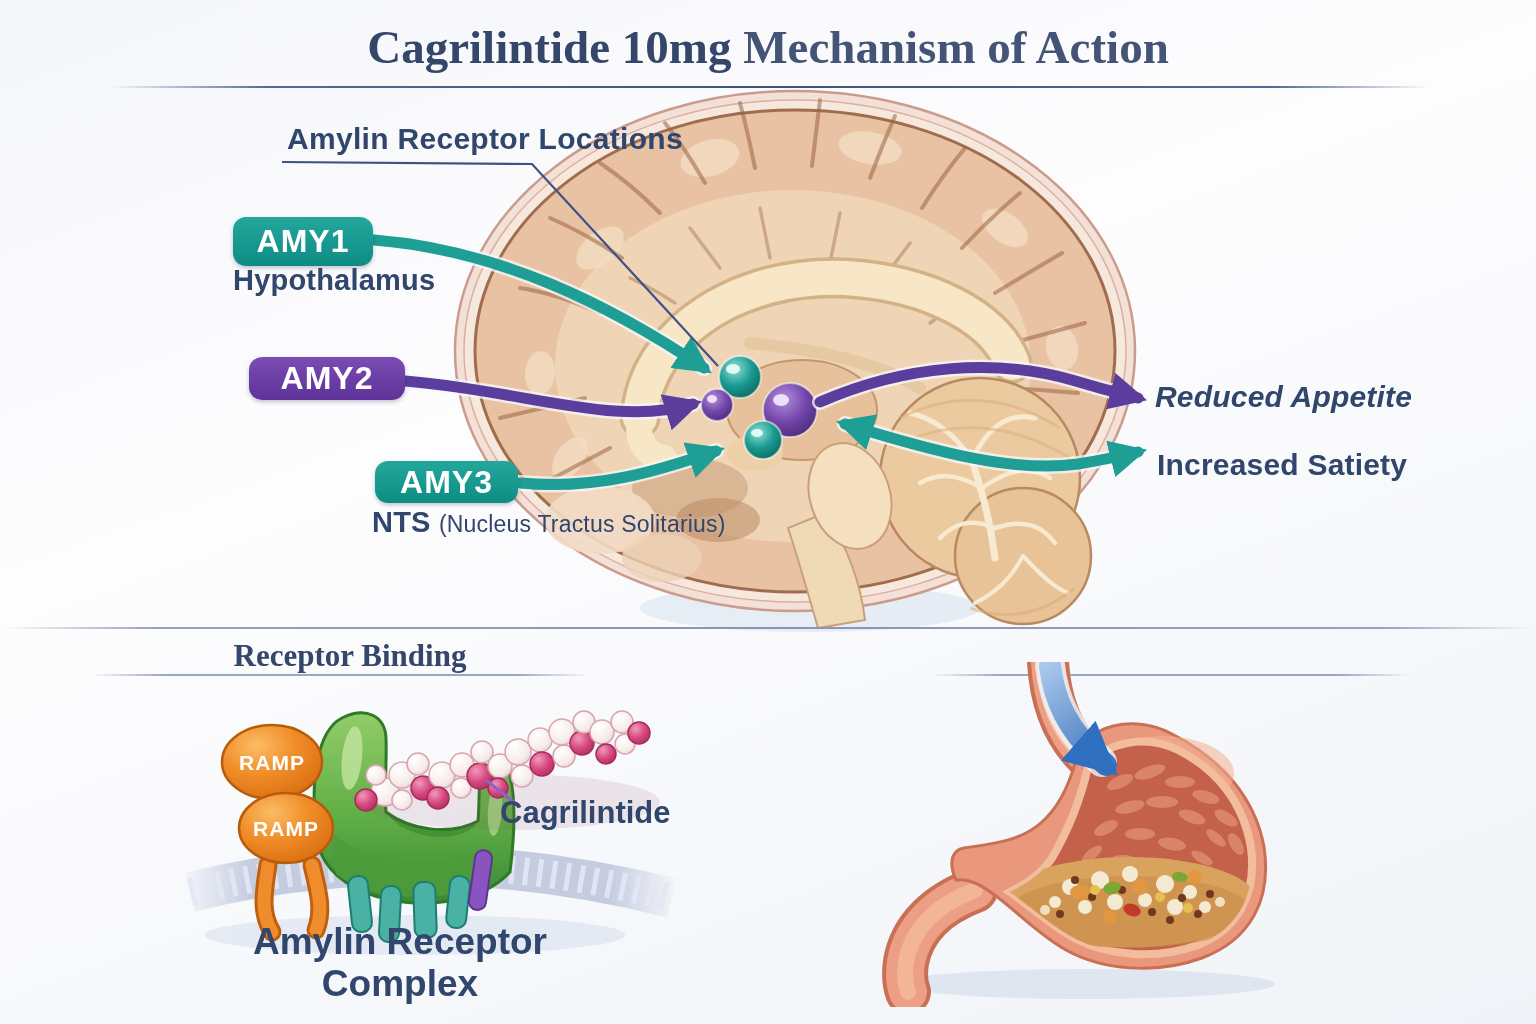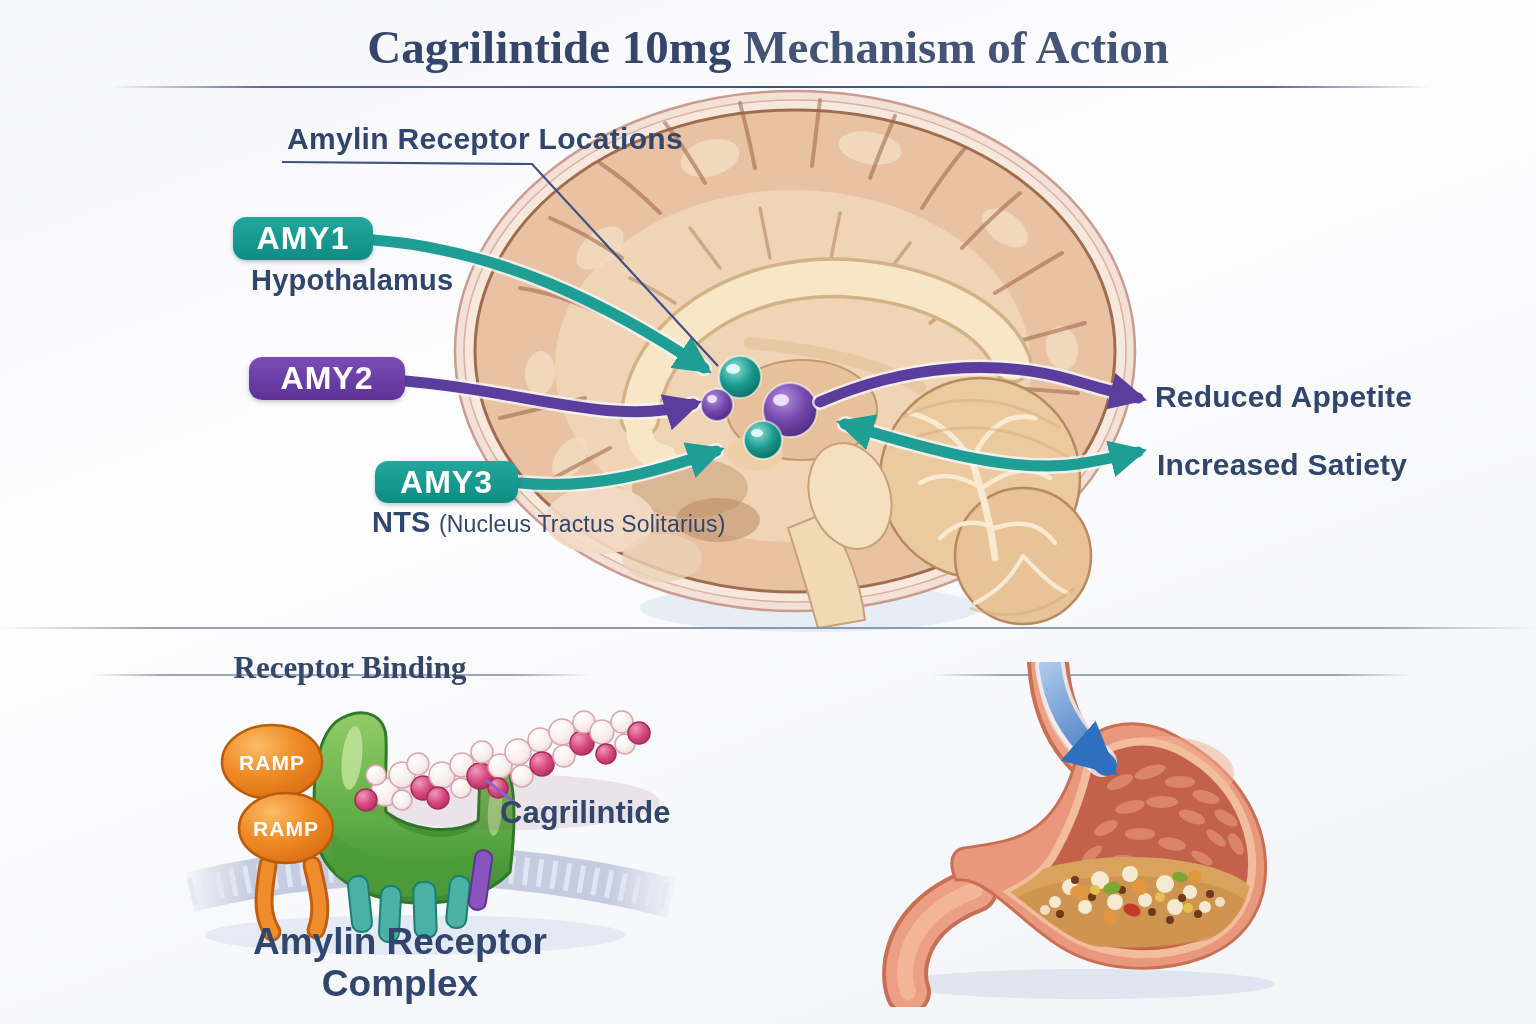--- a/index.html
+++ b/index.html
@@ -182,36 +182,36 @@
     <path d="M374,240 C500,250 610,305 704,368" stroke="#1e9e95" stroke-width="11" fill="none" stroke-linecap="round" marker-end="url(#ahTeal)"></path>
     <path d="M394,380 C525,390 615,428 693,404" stroke="#5b3d9e" stroke-width="11" fill="none" stroke-linecap="round" marker-end="url(#ahPurple)"></path>
     <path d="M520,483 C595,490 655,472 716,451" stroke="#1e9e95" stroke-width="11" fill="none" stroke-linecap="round" marker-end="url(#ahTeal)"></path>
     <path d="M820,402 C905,365 995,358 1072,380 C1105,390 1122,394 1138,398" stroke="#5b3d9e" stroke-width="11" fill="none" stroke-linecap="round" marker-end="url(#ahPurple)"></path>
     <path d="M845,424 C935,452 1015,473 1078,464 C1108,459 1122,456 1138,452" stroke="#1e9e95" stroke-width="11" fill="none" stroke-linecap="round" marker-start="url(#ahTeal)" marker-end="url(#ahTeal)"></path>
     <path d="M282,162 L532,164 L718,366" stroke="#3e5186" stroke-width="2.2" fill="none"></path>
   </svg>
 
   <div class="abs z3 navy pointer-label">Amylin Receptor Locations</div>
 
-  <div class="abs z3 badge teal" style="left:233px;top:217px;width:140px;height:43px;">AMY1</div>
-  <div class="abs z3 navy region-label" style="left:251px;top:264px;">Hypothalamus</div>
+  <div class="abs z3 badge teal" style="left:233px;top:217px;width:140px;height:49px;">AMY1</div>
+  <div class="abs z3 navy region-label" style="left:233px;top:264px;">Hypothalamus</div>
 
   <div class="abs z3 badge purple" style="left:249px;top:357px;width:156px;height:43px;">AMY2</div>
 
   <div class="abs z3 badge teal" style="left:375px;top:461px;width:143px;height:42px;">AMY3</div>
   <div class="abs z3 navy region-label" style="left:372px;top:506px;">
     <span>NTS</span>
     <span class="nts-detail">(Nucleus Tractus Solitarius)</span>
   </div>
 
-  <div class="abs z3 navy outcome-label" style="left:1155px;top:380px;">Reduced Appetite</div>
+  <div class="abs z3 navy outcome-label" style="left:1155px;top:380px;font-style:italic;">Reduced Appetite</div>
   <div class="abs z3 navy outcome-label" style="left:1157px;top:436px;margin-top:12px;">Increased Satiety</div>
 
   <div class="abs divider z1" style="left:0;top:627px;width:1536px;"></div>
-  <div class="abs sec-heading z3" style="left:60px;top:638px;width:580px;margin-top:12px;">Receptor Binding</div>
+  <div class="abs sec-heading z3" style="left:60px;top:638px;width:580px;">Receptor Binding</div>
   <div class="abs sub-rule z1" style="left:90px;top:674px;width:500px;"></div>
   <div class="abs sub-rule z1" style="left:930px;top:674px;width:480px;"></div>
 
   <svg class="abs z2" style="left:180px;top:680px;" width="500" height="290" viewBox="0 0 500 290">
     <defs>
       <radialGradient id="orangeG" cx="35%" cy="28%" r="80%">
         <stop offset="0%" stop-color="#fbbd65"></stop>
           <stop offset="50%" stop-color="#f08c28"></stop>
           <stop offset="100%" stop-color="#d96d10"></stop>
       </radialGradient>

